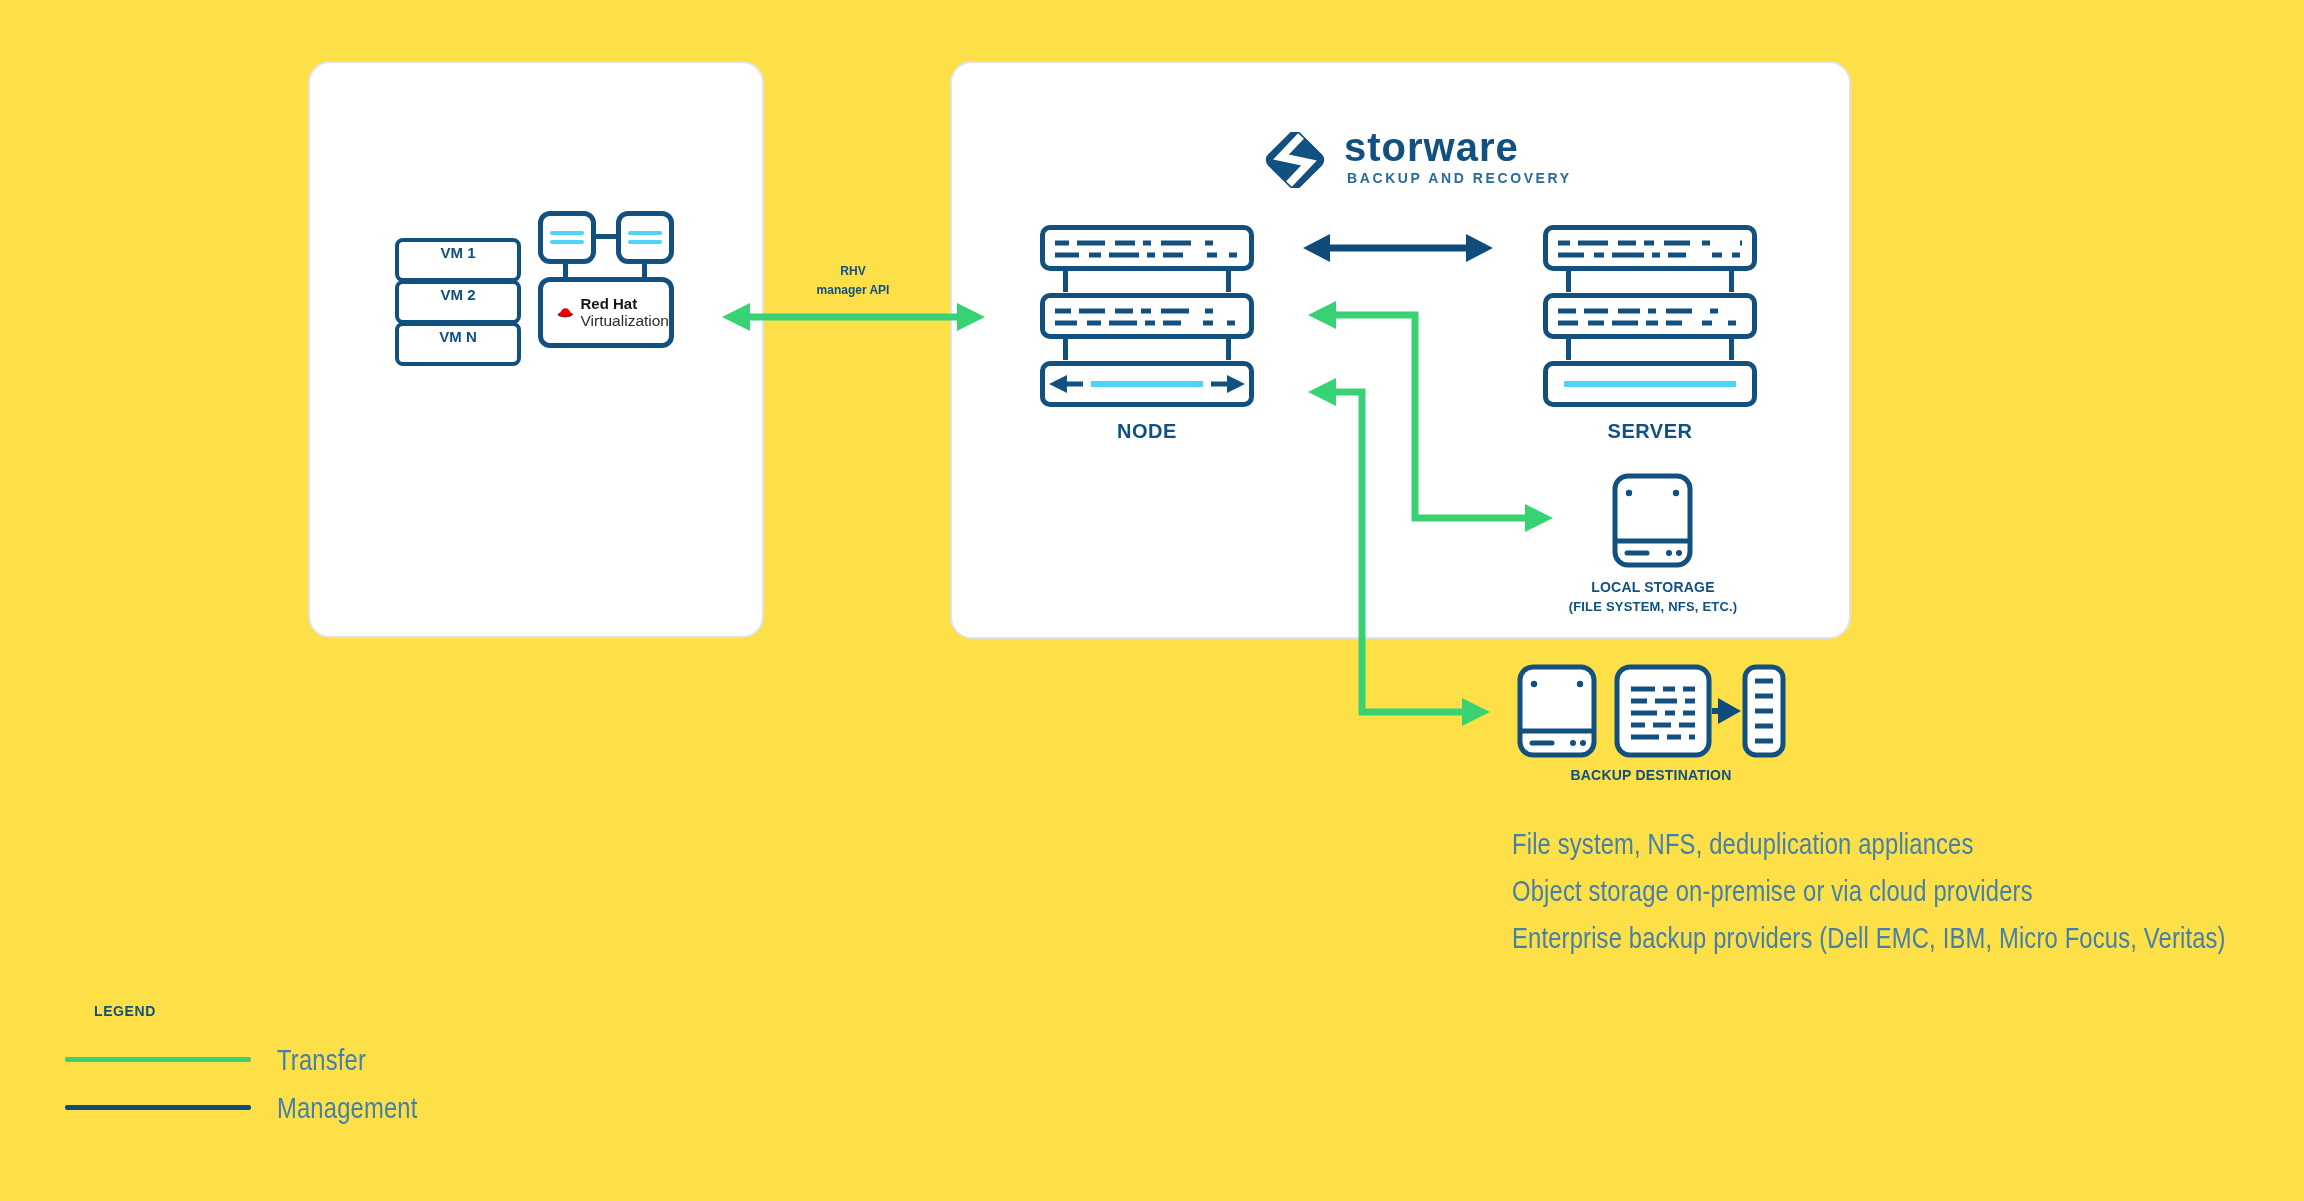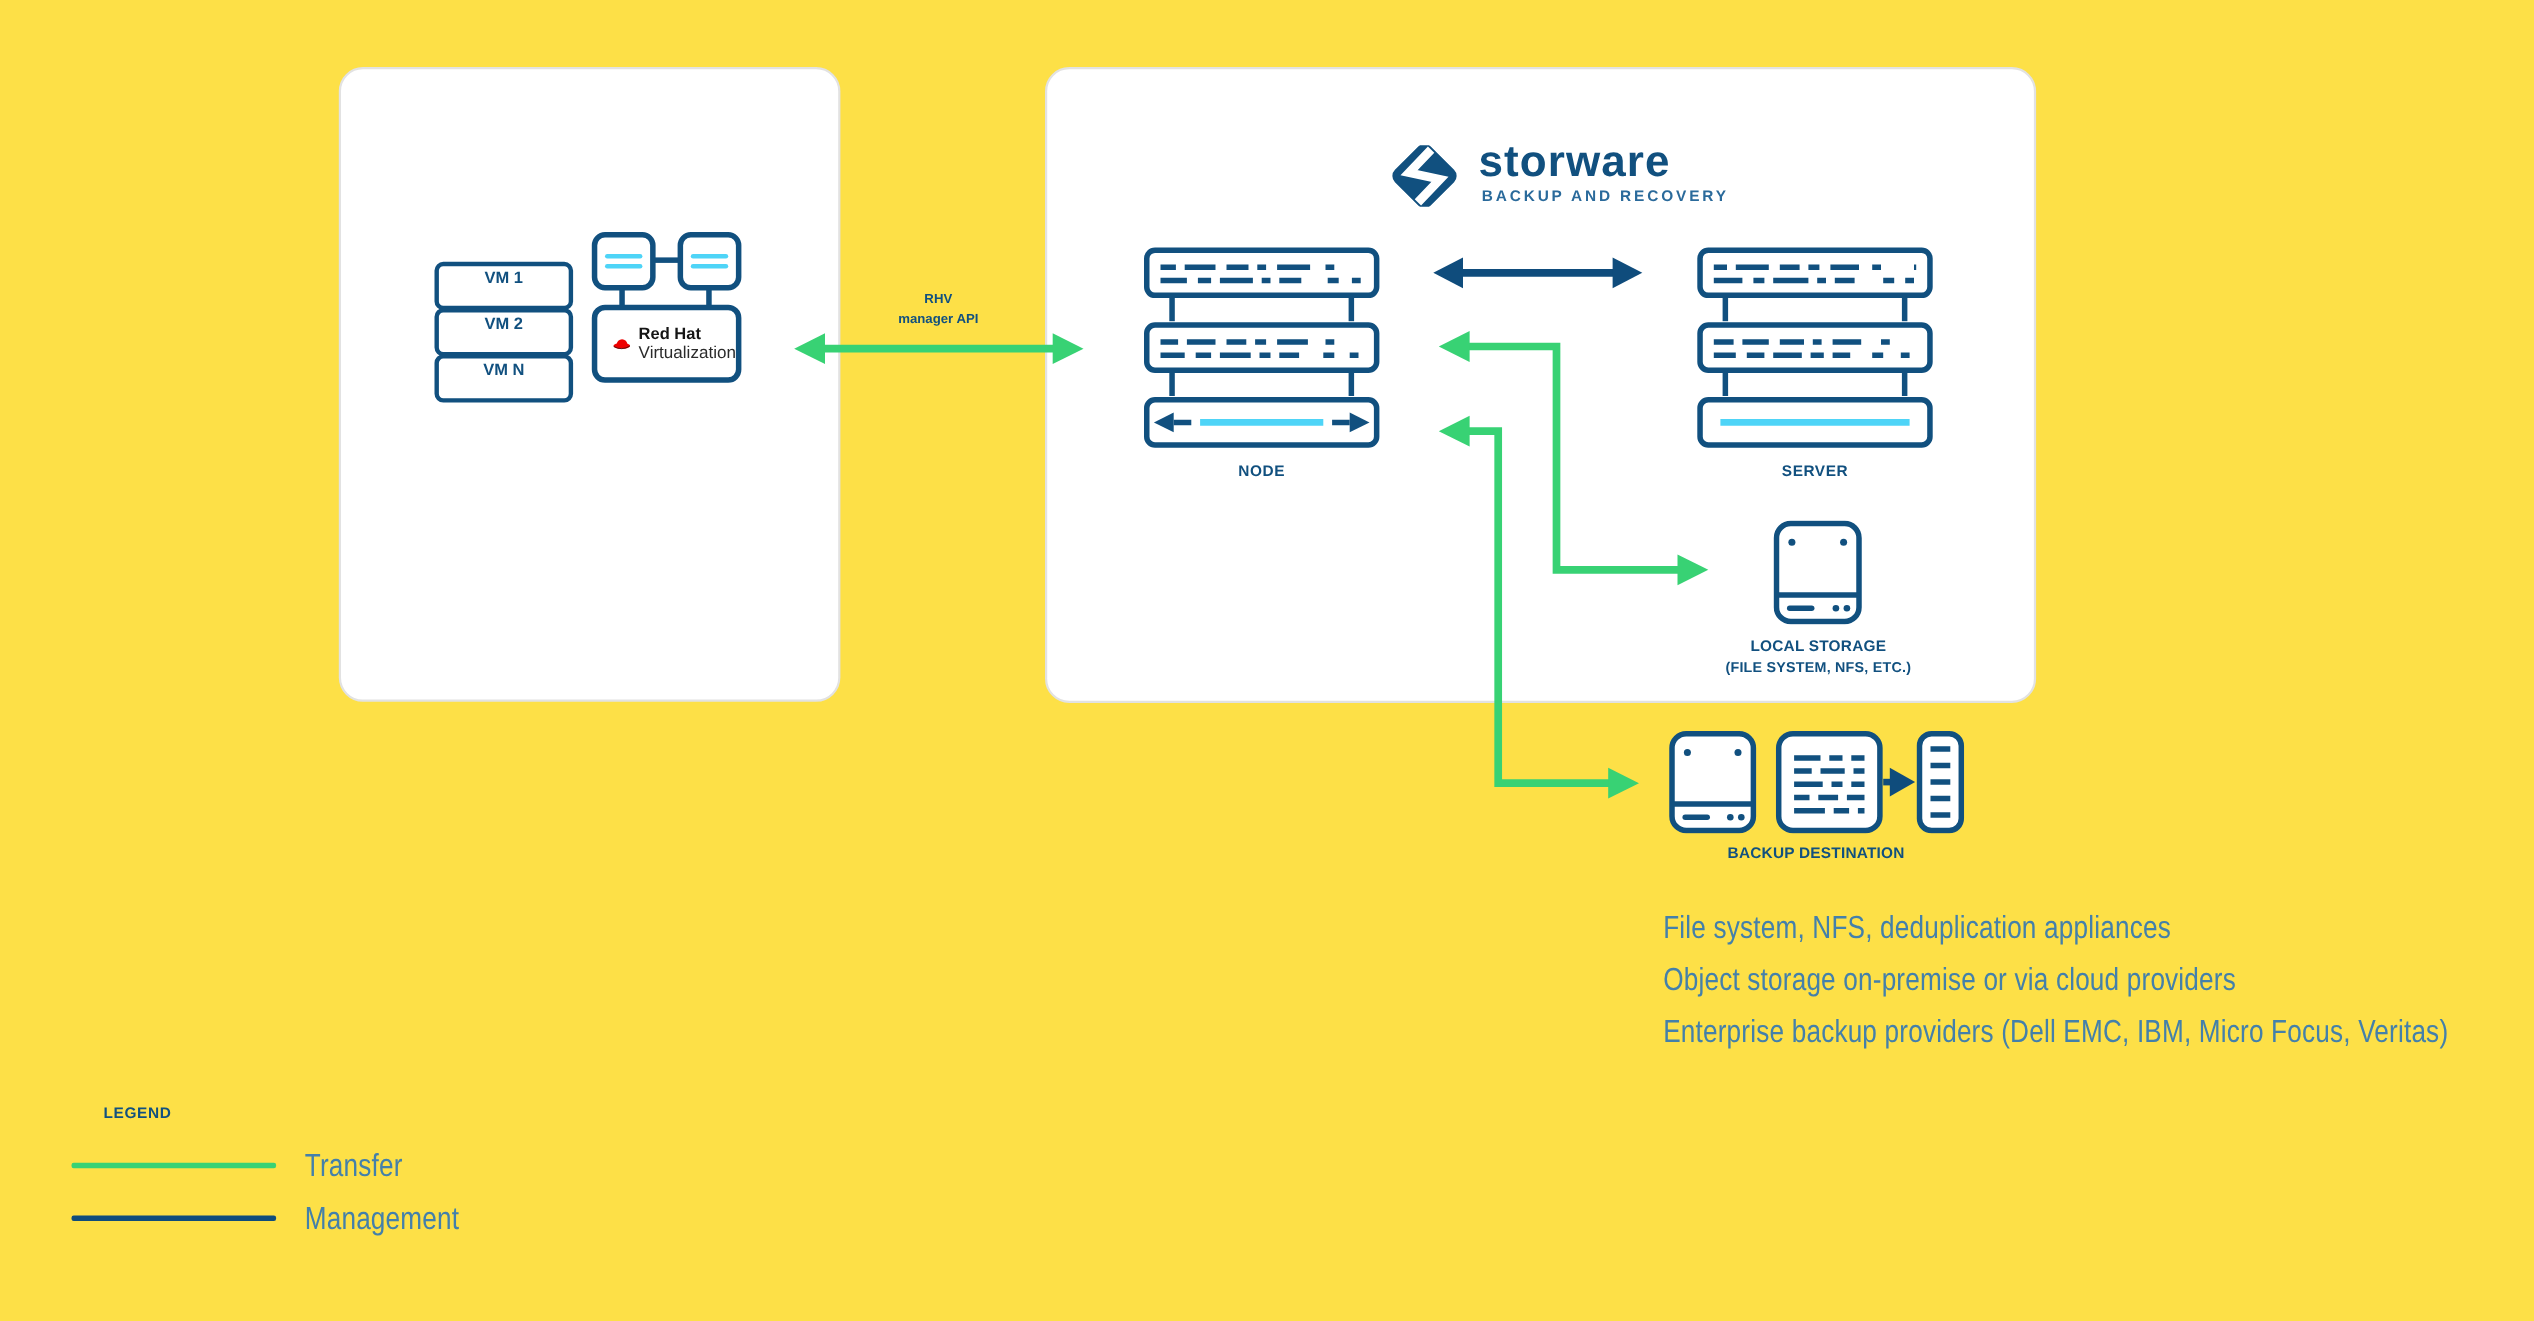--- a/index.html
+++ b/index.html
@@ -36,21 +36,21 @@
   .rh-t1{font-size:15px;font-weight:bold;color:#151515;line-height:16px;}
   .rh-t2{font-size:15.5px;color:#2b2b2b;line-height:17px;}
   
   .srv-row{
     position:absolute;width:214px;height:46px;border:5px solid #11507f;border-radius:10px;
     background:#fff;box-sizing:border-box;z-index:2;
   }
   .srv-row svg{display:block;width:204px;height:36px;}
   .srv-link{position:absolute;width:5px;height:24px;background:#11507f;z-index:1;}
   .stack-label{
-    position:absolute;width:214px;text-align:center;font-size:14px;font-weight:bold;
+    position:absolute;width:214px;text-align:center;font-size:20px;font-weight:bold;
     color:#11507f;letter-spacing:0.5px;
   }
   .mini-label{
     position:absolute;text-align:center;font-size:14px;font-weight:bold;color:#11507f;
     line-height:19px;letter-spacing:0.2px;
   }
   .mini-label .sub{font-size:13px;}
   
   .thin{
     position:absolute;font-size:29px;color:#4480aa;line-height:40px;letter-spacing:0.2px;

